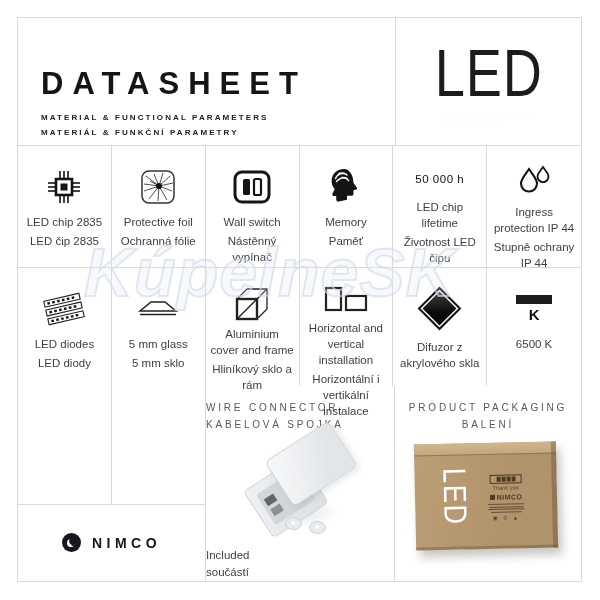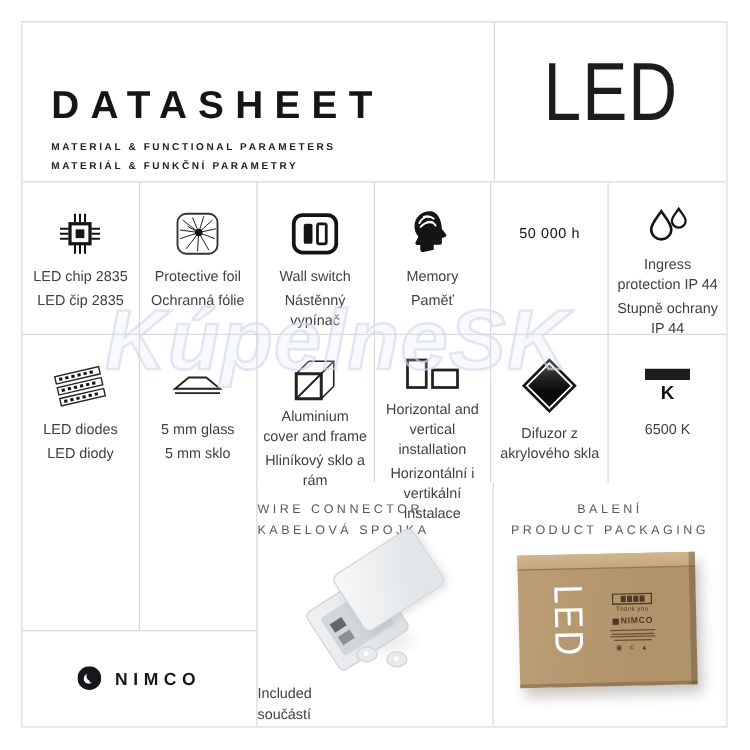--- a/index.html
+++ b/index.html
@@ -217,20 +217,24 @@
         </div>
         <div class="labels">
           <div class="lab-en">Memory</div>
           <div class="lab-cs">Paměť</div>
         </div>
       </div>
 
       <div class="cell">
         <div class="icon-box">
           <span class="hours-text">50 000 h</span>
+        </div>
+        <div class="labels">
+          <div class="lab-en">LED chip lifetime</div>
+          <div class="lab-cs">Životnost LED čipu</div>
         </div>
       </div>
 
       <div class="cell">
         <div class="icon-box">
           <svg width="38" height="36" viewBox="0 0 38 36">
             <path d="M28 3c-3 4.4-5.5 6.8-5.5 9.6a5.5 5.5 0 0 0 11 0C33.5 9.8 31 7.4 28 3z" fill="#fff" stroke="#141414" stroke-width="1.8"></path>
             <path d="M14 5C9.5 11.6 6 15.2 6 19.5a8 8 0 0 0 16 0C22 15.2 18.5 11.6 14 5z" fill="#fff" stroke="#141414" stroke-width="2.1"></path>
           </svg>
         </div>
@@ -386,22 +390,22 @@
             </div>
         </div>
         <div class="note">
           <div>Included</div>
           <div>součástí</div>
         </div>
       </div>
 
       <div class="bottom-right">
         <div class="section-title">
+          <div>PRODUCT PACKAGING</div>
           <div>BALENÍ</div>
-          <div>PRODUCT PACKAGING</div>
         </div>
         <div class="box-art">
           <div class="box-body">
             <div class="box-flap"></div>
             <div class="box-edge-r"></div>
             <div class="box-edge-b"></div>
             <div class="box-led">
               <div class="box-led-main">LED</div>
               <div class="box-led-clip">
                 <div class="box-led-ref">LED</div>

